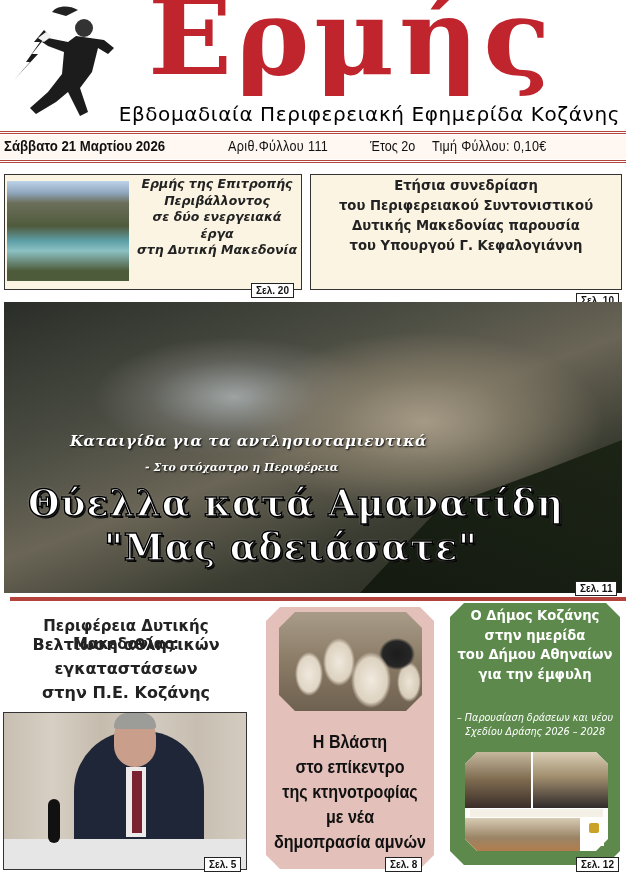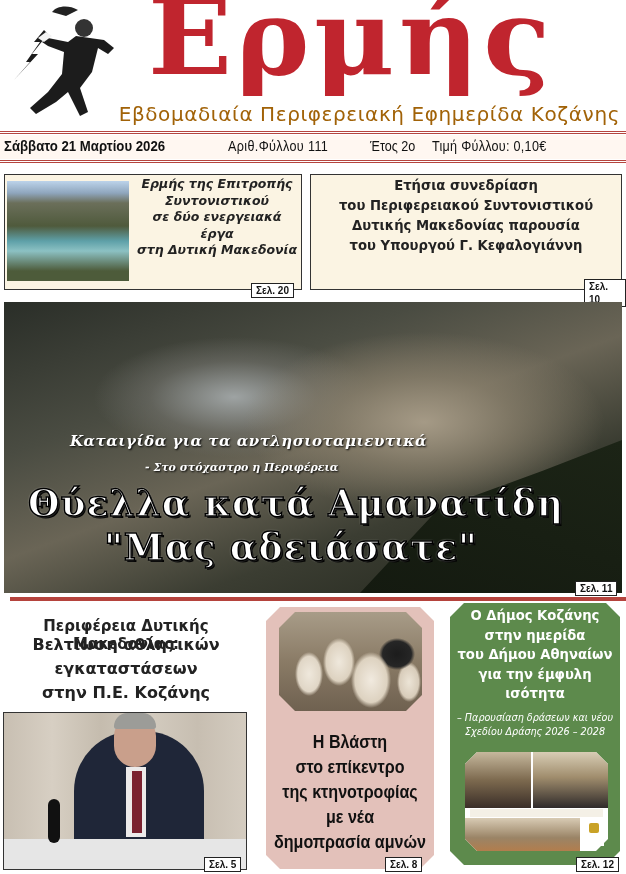--- a/index.html
+++ b/index.html
@@ -2,21 +2,21 @@
 <html><head>
 <meta charset="utf-8">
 <style>
   html, body { margin:0; padding:0; }
   body { width:626px; height:874px; background:#ffffff; position:relative; overflow:hidden; font-family:"DejaVu Sans", sans-serif; }
   .abs { position:absolute; }
 
   
   .mast-logo { left:8px; top:2px; width:130px; height:128px; }
   .mast-title { left:148px; top:-14px; font-family:"DejaVu Serif", serif; font-weight:bold; color:#c0252e; font-size:104px; letter-spacing:4px; line-height:1; transform:scaleX(1.06); transform-origin:left top; }
-  .mast-sub { left:60px; top:102px; width:560px; text-align:right; font-family:"DejaVu Sans", sans-serif; color:#a16207; font-size:20px; letter-spacing:0.6px; white-space:nowrap; }
+  .mast-sub { left:60px; top:102px; width:560px; text-align:right; font-family:"DejaVu Sans", sans-serif; color:#000000; font-size:20px; letter-spacing:0.6px; white-space:nowrap; }
 
   .rule { left:0; width:626px; height:1px; background:#b5453f; }
   .infobar { left:0; top:135px; width:626px; height:24px; background:#fff7f1; }
   .info-date { left:4px; top:137px; font-family:"Liberation Sans", sans-serif; font-weight:bold; font-size:15px; color:#111; transform:scaleX(0.88); transform-origin:left top; }
   .info-issue { left:228px; top:138px; font-family:"Liberation Sans", sans-serif; font-size:14px; color:#111; letter-spacing:0.4px; transform:scaleX(0.9); transform-origin:left top; }
   .info-year { left:370px; top:138px; font-family:"Liberation Sans", sans-serif; font-size:14px; color:#111; transform:scaleX(0.9); transform-origin:left top; }
   .info-price { left:432px; top:138px; font-family:"Liberation Sans", sans-serif; font-size:14px; color:#111; letter-spacing:0.3px; transform:scaleX(0.9); transform-origin:left top; }
 
   
   .box { background:#fbf4e3; border:1.5px solid #333; box-sizing:border-box; }
@@ -72,21 +72,21 @@
   .br-sub { left:450px; top:711px; width:170px; text-align:center; font-family:"DejaVu Sans", sans-serif; font-style:italic; font-size:9.6px; line-height:14px; color:#fff; }
   .br-photo { left:465px; top:752px; width:143px; height:99px; background:#fff; clip-path:polygon(12px 0,calc(100% - 12px) 0,100% 12px,100% calc(100% - 12px),calc(100% - 12px) 100%,12px 100%,0 calc(100% - 12px),0 12px); }
   .br-p1 { left:465px; top:752px; width:66px; height:56px; background:linear-gradient(180deg,#c6b89d 0%,#7d6a4f 50%,#3a2e28 100%); clip-path:polygon(12px 0,100% 0,100% 100%,0 100%,0 12px); }
   .br-p2 { left:533px; top:752px; width:75px; height:56px; background:linear-gradient(180deg,#d8cdb5 0%,#a08d6d 45%,#2f2a2a 100%); clip-path:polygon(0 0,calc(100% - 12px) 0,100% 12px,100% 100%,0 100%); }
   .br-caption-strip { left:470px; top:809px; width:133px; height:8px; background:#f4f0e6; }
   .br-p3 { left:465px; top:818px; width:115px; height:33px; background:linear-gradient(180deg,#d8cbb4 0%,#9a8466 60%,#b27d4d 100%); clip-path:polygon(0 0,100% 0,100% 100%,12px 100%,0 calc(100% - 12px)); }
   .br-logo { left:584px; top:822px; width:20px; height:24px; background:#fff; }
   .br-logo-mark { left:589px; top:823px; width:10px; height:10px; background:#c9a227; border-radius:2px; }
 
   .tag-20 { left:251px; top:283px; }
-  .tag-10 { left:576px; top:279px;margin-left:8px; }
+  .tag-10 { left:576px; top:293px; }
   .tag-11 { left:575px; top:581px; }
   .tag-5 { left:204px; top:857px; }
   .tag-8 { left:385px; top:857px; }
   .tag-12 { left:576px; top:857px; }
 </style>
 </head>
 <body>
 
 <div class="abs mast-logo">
   <svg width="130" height="128" viewBox="0 0 130 128">
@@ -107,21 +107,21 @@
 <div class="abs info-issue">Αριθ.Φύλλου 111</div>
 <div class="abs info-year">Έτος 2ο</div>
 <div class="abs info-price">Τιμή Φύλλου: 0,10€</div>
 <div class="abs rule" style="top:160px;"></div>
 <div class="abs rule" style="top:162px;"></div>
 
 <div class="abs box box1"></div>
 <div class="abs thumb-dam"></div>
 <div class="abs box1-text">
   <div>Ερμής της Επιτροπής</div>
-  <div>Συντονιστικού</div>
+  <div>Περιβάλλοντος</div>
   <div>σε δύο ενεργειακά</div>
   <div>έργα</div>
   <div>στη Δυτική Μακεδονία</div>
 </div>
 <div class="abs page-tag tag-20">Σελ. 20</div>
 
 <div class="abs box box2"></div>
 <div class="abs box2-text">
   <div>Ετήσια συνεδρίαση</div>
   <div>του Περιφερειακού Συντονιστικού</div>
@@ -166,21 +166,20 @@
   <div>δημοπρασία αμνών</div>
 </div>
 <div class="abs page-tag tag-8">Σελ. 8</div>
 
 <div class="abs br-card"></div>
 <div class="abs br-title">
   <div>Ο Δήμος Κοζάνης</div>
   <div>στην ημερίδα</div>
   <div>του Δήμου Αθηναίων</div>
   <div>για την έμφυλη</div>
-  <div>ισότητα</div>
 </div>
 <div class="abs br-sub">
   <div>– Παρουσίαση δράσεων και νέου</div>
   <div>Σχεδίου Δράσης 2026 – 2028</div>
 </div>
 <div class="abs br-photo"></div>
 <div class="abs br-p1"></div>
 <div class="abs br-p2"></div>
 <div class="abs br-caption-strip"></div>
 <div class="abs br-p3"></div>

